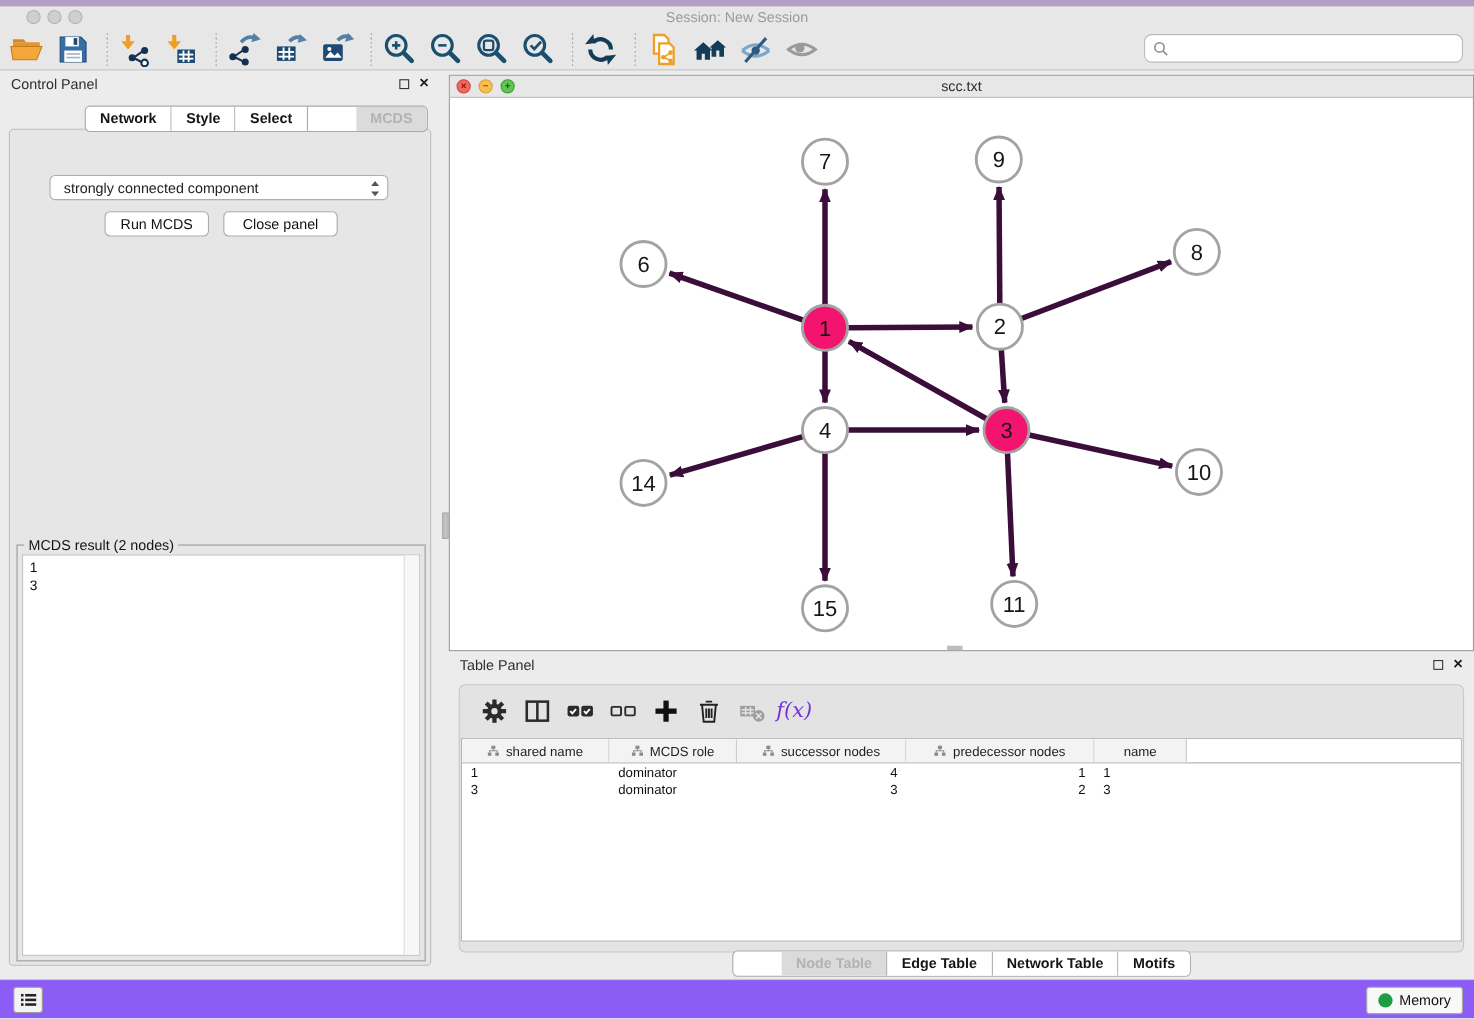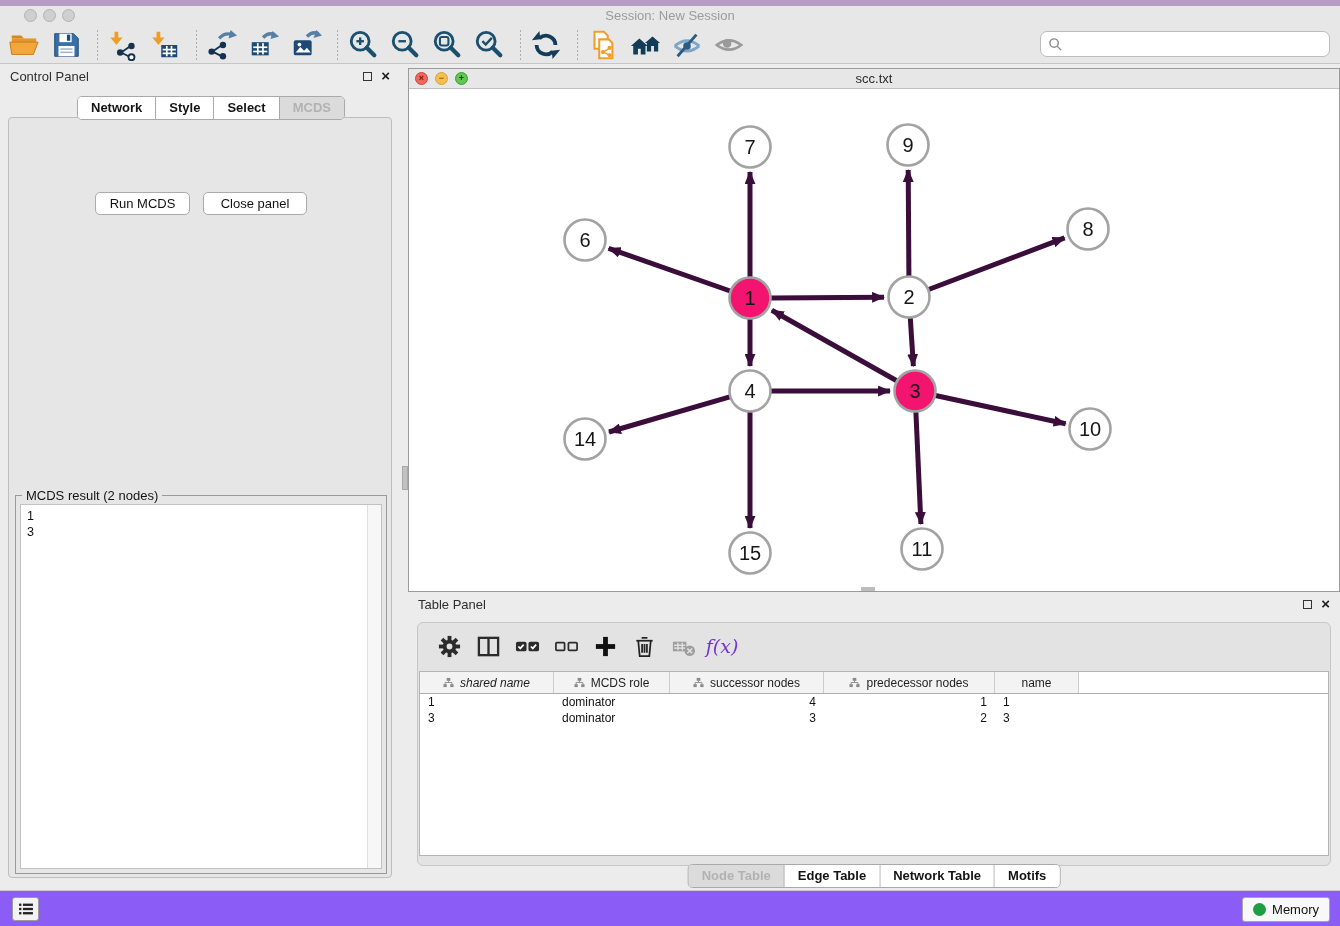--- a/index.html
+++ b/index.html
@@ -24,21 +24,21 @@
   .searchbox input{border:none;outline:none;background:transparent;flex:1;height:20px;font-size:13px;margin-left:5px;font-family:"Liberation Sans",sans-serif;}
   
   .panel-header{height:24px;display:flex;align-items:center;font-size:13px;color:#2e2e2e;padding:0 10px;}
   .ph-spacer{flex:1;}
   .float-ic{width:9px;height:9px;border:1.5px solid #333;box-sizing:border-box;margin-right:9px;}
   .close-ic{font-weight:900;font-size:15px;color:#1c1c1c;line-height:12px;}
   .seggroup{display:flex;border:1px solid #a9a9a9;border-radius:5px;overflow:hidden;background:#fff;}
   .seg{padding:0 13px;height:22px;line-height:22px;font-size:13px;font-weight:600;color:#141414;
        background:#fff;border-right:1px solid #a9a9a9;cursor:default;white-space:nowrap;}
   .seg:last-child{border-right:none;}
-  .seg.active{background:#dbdbdb;color:#b2b2b2;}
+  .seg.active{background:#dbdbdb;color:#b2b2b2;margin-left:44px;}
   
   .control-panel{position:absolute;left:0;top:64px;width:400px;height:826px;}
   .cp-tabs{position:absolute;left:77px;top:32px;z-index:2;}
   .cp-content{position:absolute;left:8px;top:53px;width:384px;height:761px;background:#e6e6e6;
               border:1px solid #bdbdbd;border-radius:4px;box-sizing:border-box;}
   .opt-label{position:absolute;left:0;width:100%;top:20px;text-align:center;font-size:13px;color:#161616;}
   .criterion{position:absolute;left:36px;top:41px;width:308px;height:23px;background:#fff;border:1px solid #aeaeae;
              border-radius:5px;box-sizing:border-box;display:flex;align-items:center;font-size:13px;padding-left:12px;}
   .criterion .chev{position:absolute;right:6px;top:3px;}
   .mac-btn{position:absolute;top:74px;height:23px;background:#fff;border:1px solid #ababab;border-radius:5px;
@@ -278,20 +278,29 @@
       <span class="float-ic"></span>
       <span class="close-ic">×</span>
     </div>
     <div class="cp-tabs seggroup" id="cp-tabs">
         <div class="seg">Network</div>
         <div class="seg">Style</div>
         <div class="seg">Select</div>
         <div class="seg active">MCDS</div>
       </div>
     <div class="cp-content">
+      <div class="criterion">
+        <span>strongly connected component</span>
+        <span class="chev">
+          <svg width="10" height="17" viewBox="0 0 10 17" fill="#555">
+              <path d="M5 1.5l3.6 4.5H1.4z"></path>
+              <path d="M5 15.5l3.6-4.5H1.4z"></path>
+            </svg>
+        </span>
+      </div>
       <button class="mac-btn run-btn">Run MCDS</button>
       <button class="mac-btn closep-btn">Close panel</button>
       <div class="result-group">
         <span class="result-title">MCDS result (2 nodes)</span>
         <div class="result-area">
           <div class="mcds-lines" id="mcds-lines">
               <div>1</div>
               <div>3</div>
             </div>
           <div class="result-scroll"></div>
@@ -451,21 +460,21 @@
               <circle cx="19.5" cy="17.5" r="5.5" fill="#9b9b9b"></circle>
               <path d="M17 15l5 5M22 15l-5 5" stroke="#e3e3e3" stroke-width="1.6"></path>
             </svg>
           </div>
           <div class="ttbtn" style="opacity: 0.95;">
             <span class="fx">f(x)</span>
           </div>
         </div>
       <div class="tp-table">
         <div class="thead" id="thead">
-            <div class="th" style="width: 134px; font-style: italic;">
+            <div class="th" style="width: 134px;">
               <svg viewBox="0 0 12 12">
                 <g fill="#8a8a8a">
                   <rect x="4" y="1" width="4" height="3.2"></rect>
                   <rect x="0.5" y="7.8" width="3.6" height="3.2"></rect>
                   <rect x="7.9" y="7.8" width="3.6" height="3.2"></rect>
                 </g>
                 <path d="M6 4.2v1.8M2.3 7.8V6h7.4v1.8" stroke="#8a8a8a" fill="none"></path>
               </svg>
               <span>shared name</span>
             </div>

